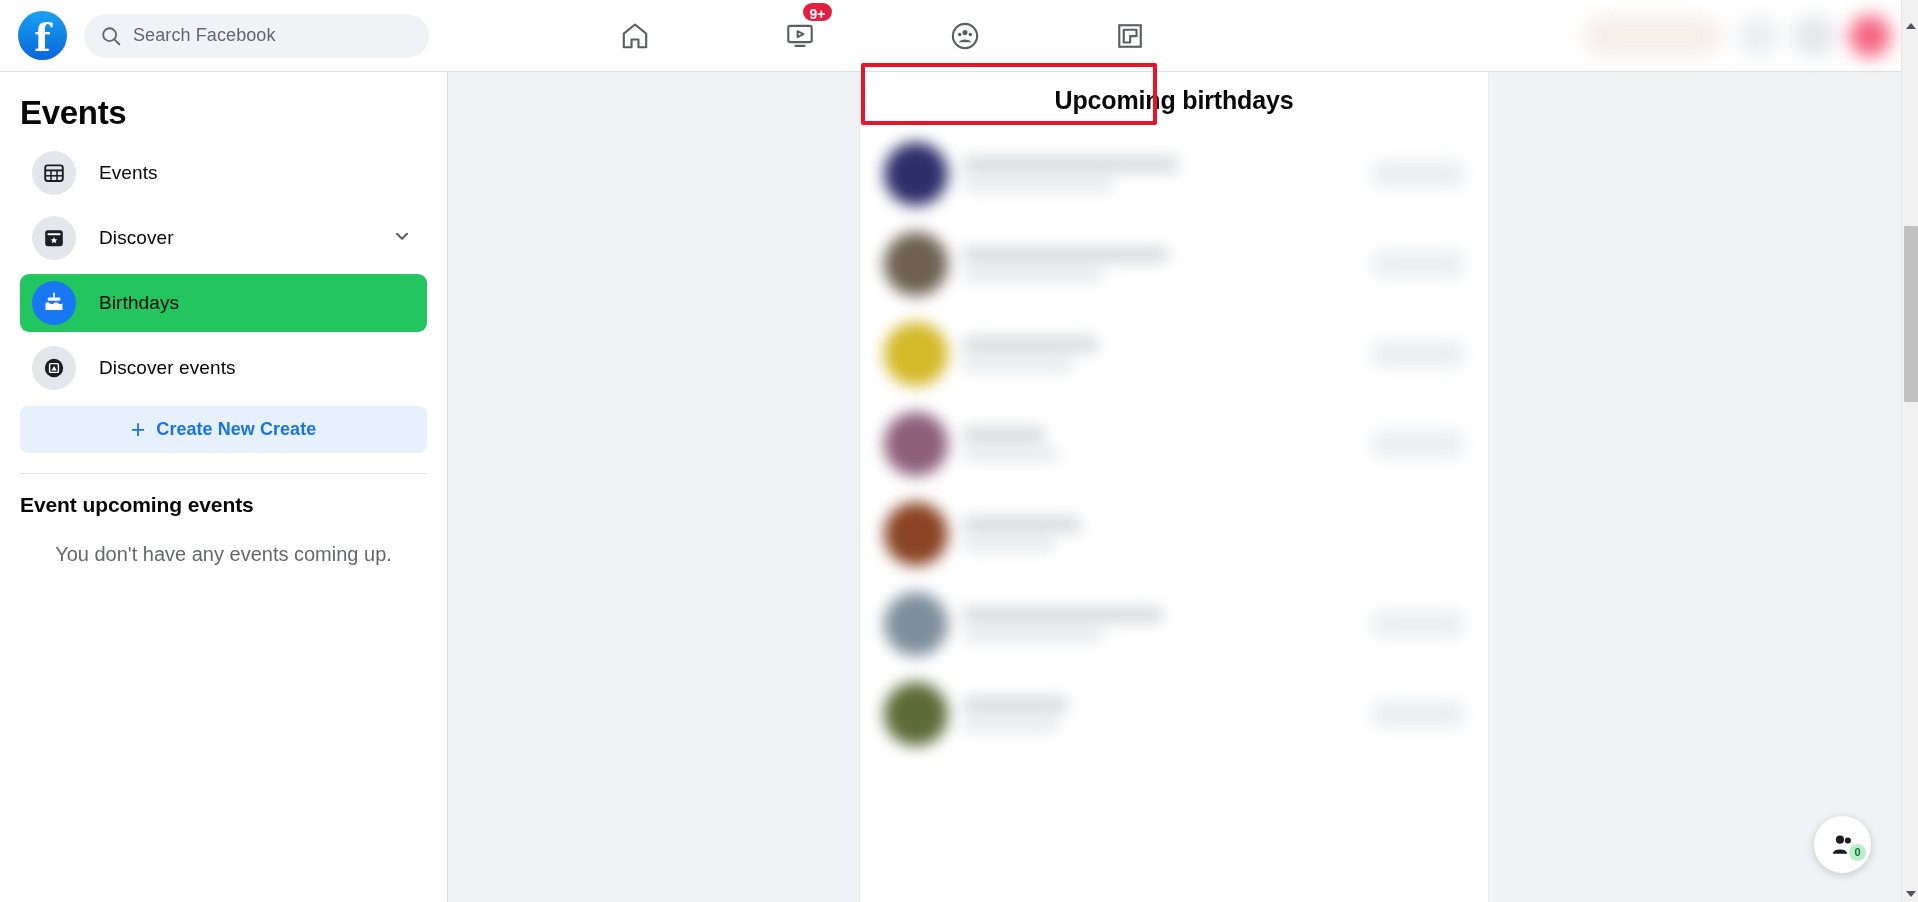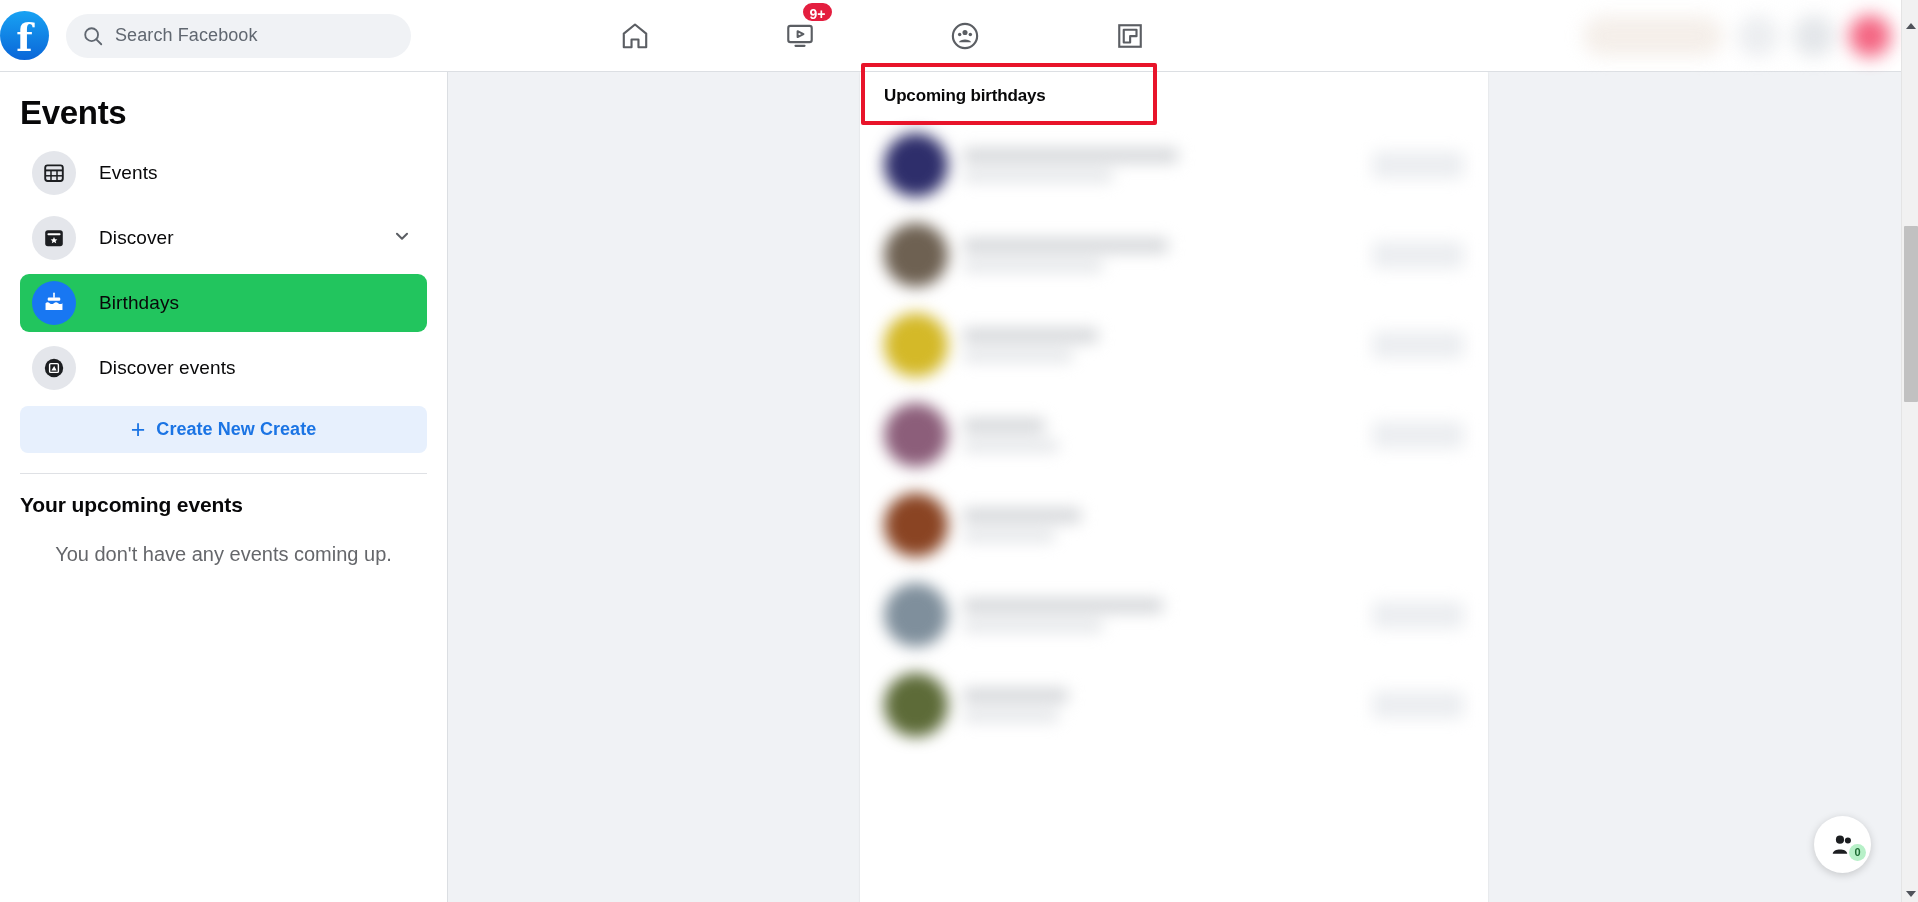--- a/index.html
+++ b/index.html
@@ -20,20 +20,21 @@
     height: 72px;
     background: #ffffff;
     border-bottom: 1px solid #dcdfe3;
     display: flex;
     align-items: center;
     z-index: 40;
   }
   #brand-zone {
     display: flex;
     align-items: center;
+    padding-left: 18px;
     width: 440px;
     flex: none;
   }
   #fb-logo {
     width: 49px; height: 49px;
     border-radius: 50%;
     background: linear-gradient(180deg,#18a2f3 0%,#0a66d8 100%);
     position: relative;
     flex: none;
   }
@@ -217,24 +218,25 @@
     width: 628px;
     bottom: -60px;
     background: #ffffff;
     border-radius: 10px;
     box-shadow: 0 1px 2px rgba(0,0,0,.13);
   }
   #bd-header {
     padding: 22px 24px 14px 24px;
   }
   #bd-title {
-    font-size: 17px;
+    font-size: 25px;
     font-weight: bold;
     color: #080809;
     letter-spacing: -.15px;
+    text-align: center;
   }
   
   #annotation-box {
     position: absolute;
     left: 861px;
     top: 63px;
     width: 296px;
     height: 62px;
     border: 4px solid #e8142a;
     border-radius: 2px;
@@ -456,21 +458,21 @@
     <span class="nav-label">Discover events</span>
   </div>
 
   <div id="create-btn">
     <span class="plus">+</span>
     <span class="lbl">Create New Create</span>
   </div>
 
   <div id="divider"></div>
 
-  <div id="upcoming-head">Your upcoming events</div>
+  <div id="upcoming-head">Event upcoming events</div>
   <div id="upcoming-empty">You don't have any events coming up.</div>
 </div>
 
 <div id="main">
 
   <div id="birthday-card">
     <div id="bd-header">
       <div id="bd-title">Upcoming birthdays</div>
     </div>
     <div id="bd-list">

